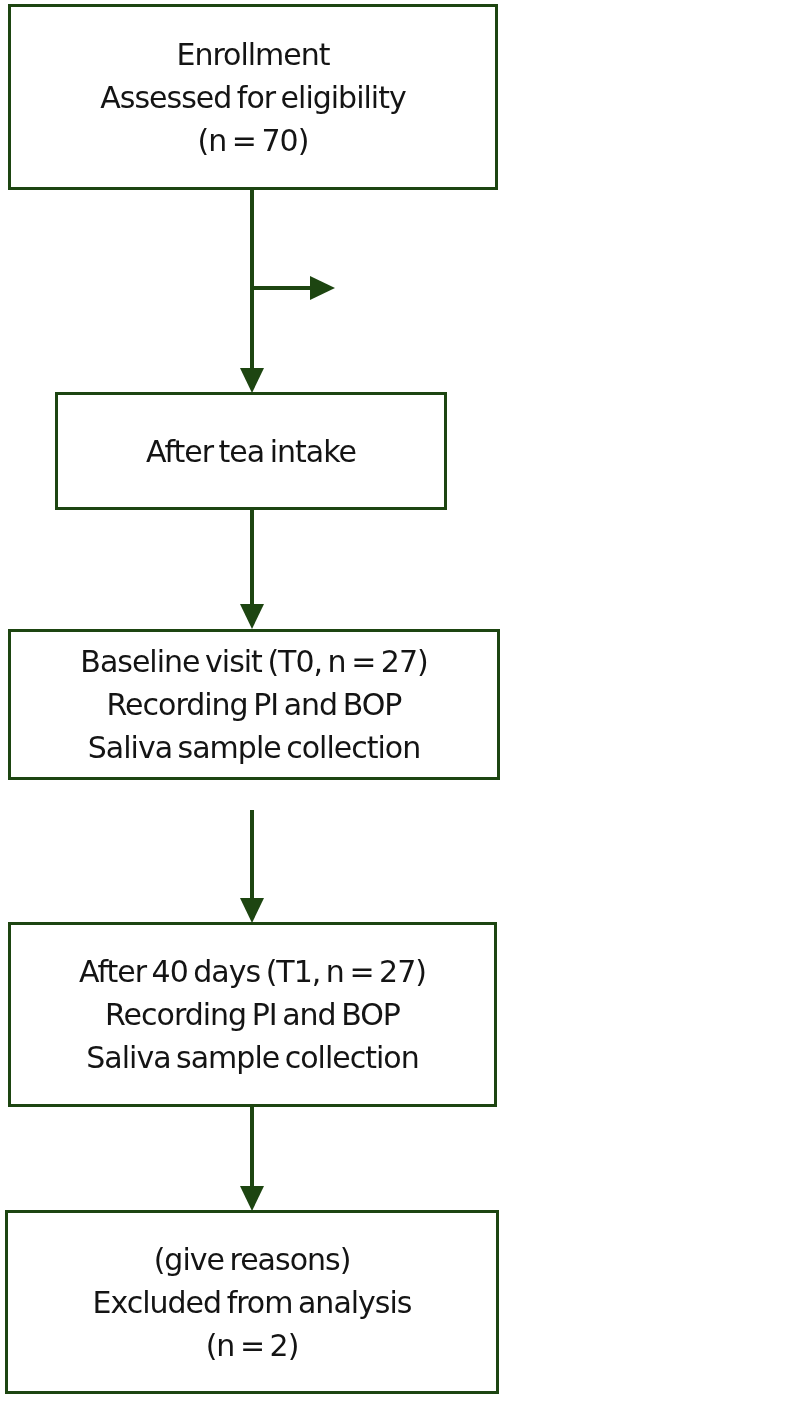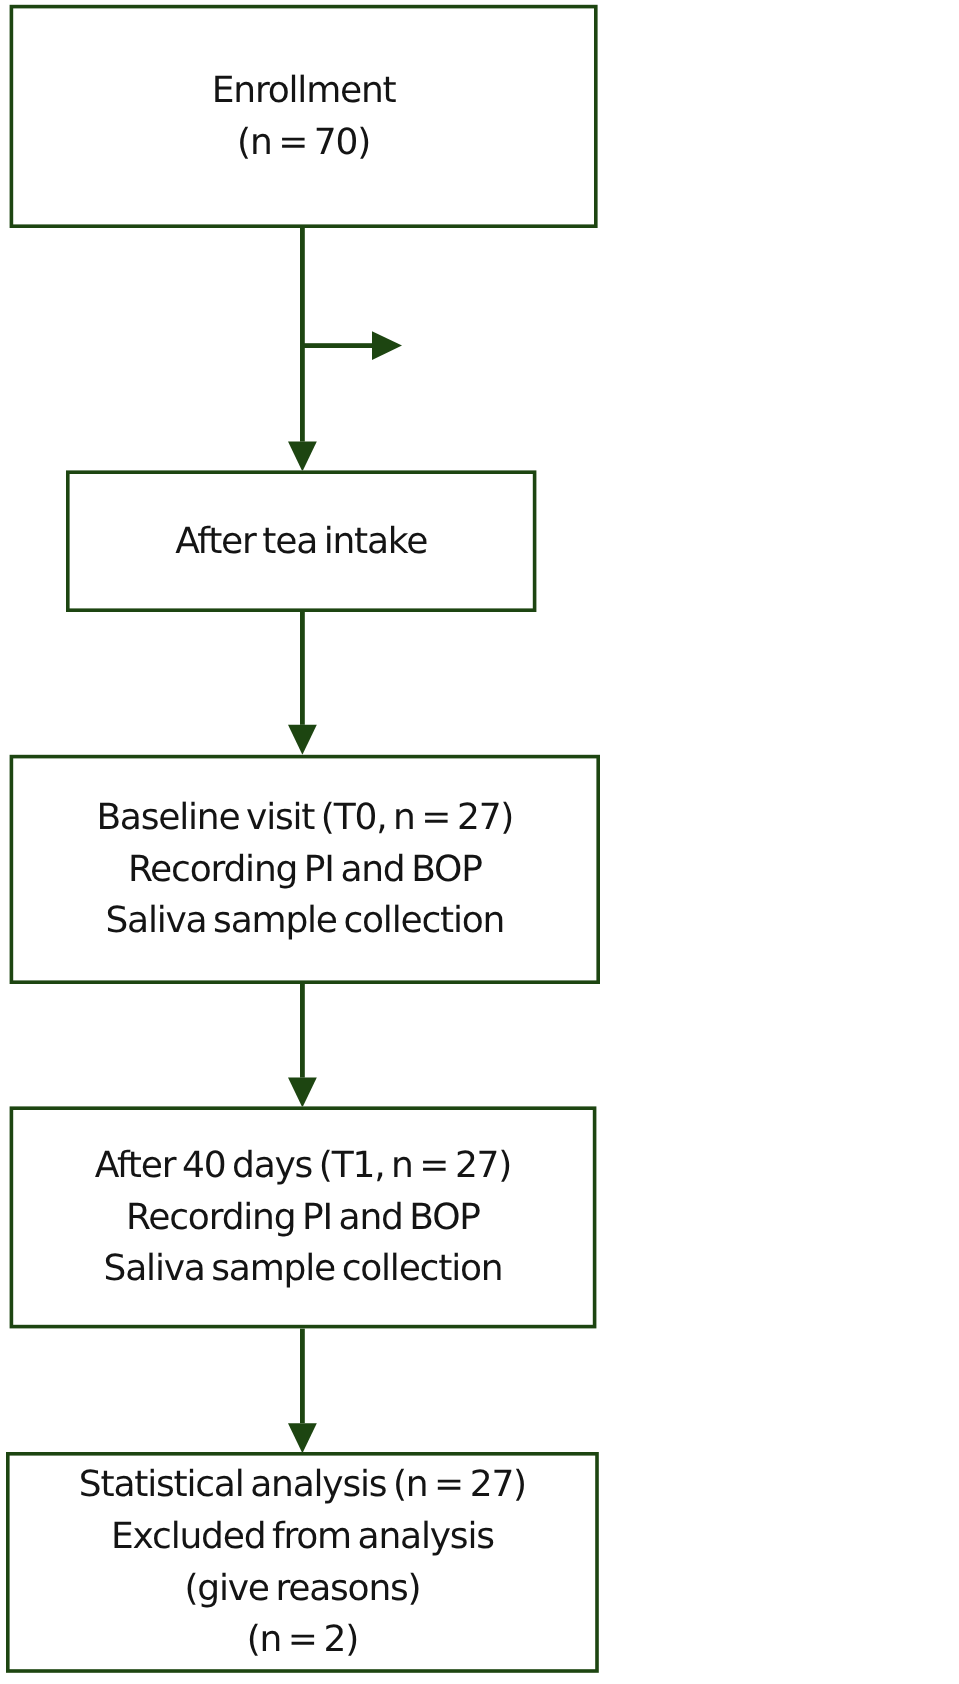--- a/index.html
+++ b/index.html
@@ -30,21 +30,21 @@
     font-size:30px;
     line-height:43px;
     letter-spacing:-1px;
     word-spacing:-3px;
     white-space:nowrap;
   }
   
   #box-enrollment  {left:8px;   top:4px;    width:490px; height:186px;}
   #box-excluded    {left:335px; top:222px;  width:457px; height:132px;}
   #box-matcha      {left:55px;  top:392px;  width:392px; height:118px;}
-  #box-baseline    {left:8px;   top:629px;  width:492px; height:191px;}
+  #box-baseline    {left:8px;   top:629px;  width:492px; height:151px;}
   #box-after30     {left:8px;   top:922px;  width:489px; height:185px;}
   #box-statistical {left:5px;   top:1210px; width:494px; height:184px;}
 
   
   .vline,.hline{position:absolute;background:var(--green);}
   .vline{width:4px;}
   .hline{height:4px;}
   #vline-1{left:250px; top:190px;  height:178px;}
   #hline-branch{left:250px; top:286px; width:60px;}
   #vline-2{left:250px; top:510px;  height:94px;}
@@ -84,20 +84,21 @@
   <div class="arrow-down" id="arrowhead-baseline"></div>
 
   <div class="vline" id="vline-3"></div>
   <div class="arrow-down" id="arrowhead-after30"></div>
 
   <div class="vline" id="vline-4"></div>
   <div class="arrow-down" id="arrowhead-statistical"></div>
 
   <div class="box" id="box-enrollment">
     <div class="line">Enrollment</div>
+    <div class="line">Assessed for eligibility</div>
     <div class="line">(n = 70)</div>
   </div>
 
 
   <div class="box" id="box-matcha">
     <div class="line">After tea intake</div>
   </div>
 
   <div class="box" id="box-baseline">
     <div class="line">Baseline visit (T0, n = 27)</div>
@@ -105,19 +106,18 @@
     <div class="line">Saliva sample collection</div>
   </div>
 
   <div class="box" id="box-after30">
     <div class="line">After 40 days (T1, n = 27)</div>
     <div class="line">Recording PI and BOP</div>
     <div class="line">Saliva sample collection</div>
   </div>
 
   <div class="box" id="box-statistical">
-    <div class="line">Statistical analysis (n = 27)</div>
+    <div class="line">(give reasons)</div>
     <div class="line">Excluded from analysis</div>
-    <div class="line">(give reasons)</div>
     <div class="line">(n = 2)</div>
   </div>
 
 </div>
 
 </body></html>

